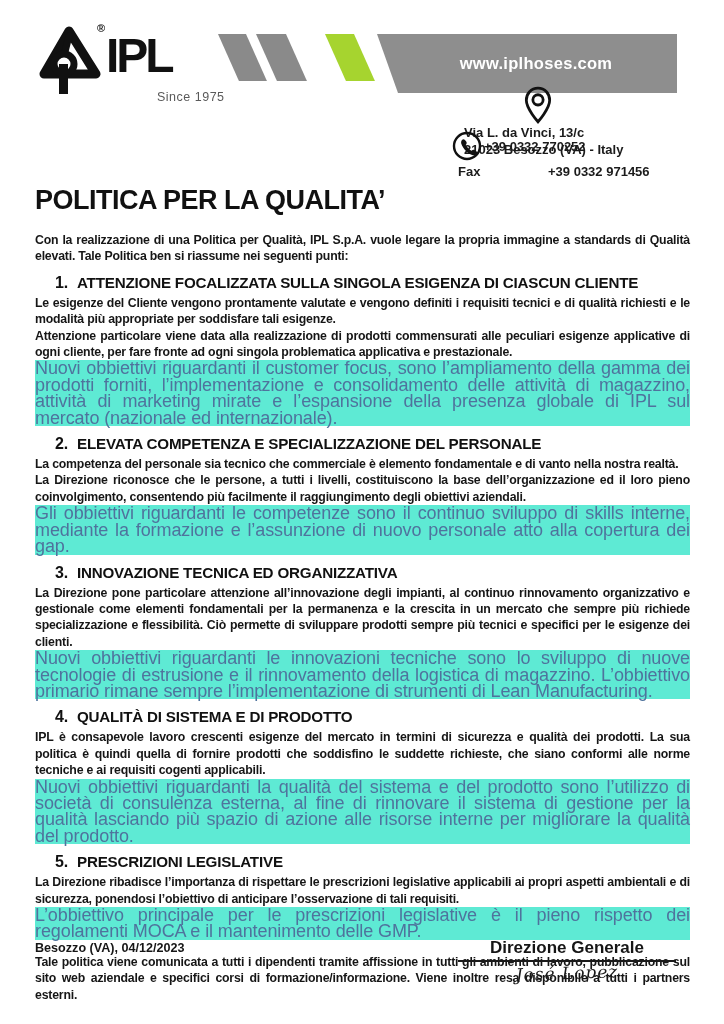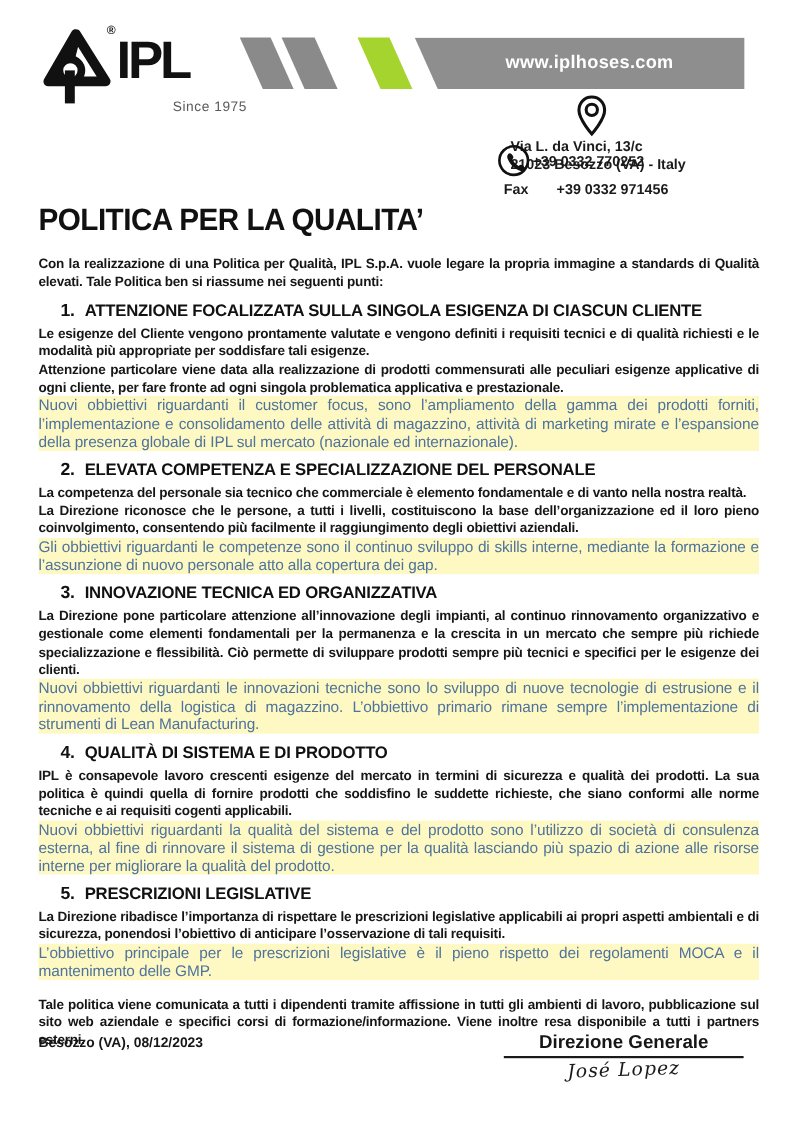--- a/index.html
+++ b/index.html
@@ -10,45 +10,45 @@
   
   .emblem{position:absolute;left:36px;top:24px;}
   .reg-mark{position:absolute;left:97px;top:22px;font-size:11px;font-weight:bold;color:#111;}
   .brand-name{position:absolute;left:106px;top:26px;font-size:48px;font-weight:bold;
     letter-spacing:-3px;color:#111;line-height:60px;}
   .since{position:absolute;left:157px;top:90px;font-size:12.5px;color:#5a5a5a;letter-spacing:.5px;text-align:center;}
   .stripe{position:absolute;top:34px;height:47px;transform:skewX(24deg);transform-origin:0 0;}
   .stripe.g1{left:218px;width:28px;background:#8a8a8a;}
   .stripe.g2{left:256px;width:30px;background:#8a8a8a;}
   .stripe.green{left:325px;width:29px;}
-  .banner{position:absolute;left:377px;top:34px;width:300px;height:47px;background:#8e8e8e;
+  .banner{position:absolute;left:377px;top:34px;width:300px;height:59px;background:#8e8e8e;
     clip-path:polygon(0 0,100% 0,100% 100%,21px 100%);
     display:flex;align-items:center;justify-content:center;}
   .banner span{color:#fff;font-weight:bold;font-size:16.5px;letter-spacing:.3px;padding-left:18px;}
   .contact{position:absolute;left:452px;top:84px;width:250px;font-size:13px;font-weight:bold;color:#1b1b1b;}
   .c-row{position:absolute;left:0;display:flex;align-items:center;}
   .c-pin{top:2px;flex-direction:column;}
   .c-pin .txt{margin-left:12px;line-height:17px;}
   .c-phone{top:47px;}
   .c-phone .txt{margin-left:2px;}
-  .c-fax{top:80px;}
+  .c-fax{top:80px;gap:42px;}
   .c-fax .fax-lbl{width:42px;margin-left:6px;}
   .c-fax .txt{margin-left:6px;}
   .icon-wrap{width:30px;display:flex;justify-content:center;}
   
   .content{position:absolute;left:35px;width:655px;top:184px;}
   .doc-title{margin:0 0 17px 0;font-size:27px;font-weight:bold;letter-spacing:-.5px;color:#111;
     transform:scaleY(1.04);transform-origin:0 0;}
   .para{margin:0;font-size:12.3px;font-weight:bold;line-height:16.4px;
     text-align:justify;letter-spacing:-.2px;color:#161616;}
   .intro{margin-bottom:4px;}
   .sec-h{margin:9px 0 3px 20px;font-size:15.2px;font-weight:bold;letter-spacing:-.2px;color:#111;}
   .sec-h .num{margin-right:9px;font-size:16px;}
-  .hl{margin:0;font-size:14px;font-weight:normal;line-height:16.4px;text-align:justify;
-    letter-spacing:-.1px;color:#4f739d;background:#fef9c3;}
+  .hl{margin:0;font-size:18px;font-weight:normal;line-height:16.4px;text-align:justify;
+    letter-spacing:-.1px;color:#4f739d;background:#5eead4;}
   .closing1{margin-top:14px;}
   .closing2{margin-top:6px;}
   
   .place-date{position:absolute;left:35px;top:941px;font-size:12.6px;font-weight:bold;color:#161616;}
   .sig-block{position:absolute;left:458px;top:938px;width:218px;text-align:center;}
   .sig-title{font-size:17px;font-weight:bold;color:#161616;}
   .sig-line{border:0;border-top:2px solid #1a1a1a;margin:2px 0 1px 0;}
   .signature{font-family:"DejaVu Serif","Liberation Serif",serif;font-style:italic;
     font-size:17px;color:#1a1a1a;transform:rotate(-2deg);letter-spacing:1px;}
 </style>
@@ -137,20 +137,20 @@
 
     <div>
       <div class="sec-h"><span class="num">5.</span><span>PRESCRIZIONI LEGISLATIVE</span></div>
       <p class="para">La Direzione ribadisce l’importanza di rispettare le prescrizioni legislative applicabili ai propri aspetti ambientali e di sicurezza, ponendosi l’obiettivo di anticipare l’osservazione di tali requisiti.</p>
       <p class="hl">L’obbiettivo principale per le prescrizioni legislative è il pieno rispetto dei regolamenti MOCA e il mantenimento delle GMP.</p>
     </div>
 
     <p class="para closing1">Tale politica viene comunicata a tutti i dipendenti tramite affissione in tutti gli ambienti di lavoro, pubblicazione sul sito web aziendale e specifici corsi di formazione/informazione. Viene inoltre resa disponibile a tutti i partners esterni.</p>
   </div>
 
-  <div class="place-date">Besozzo (VA), 08/12/2023</div>
+  <div class="place-date">Besozzo (VA), 04/12/2023</div>
   <div class="sig-block">
     <div class="sig-title">Direzione Generale</div>
     <hr class="sig-line">
     <div class="signature">José Lopez</div>
   </div>
 
 </div>
 
 </body></html>

